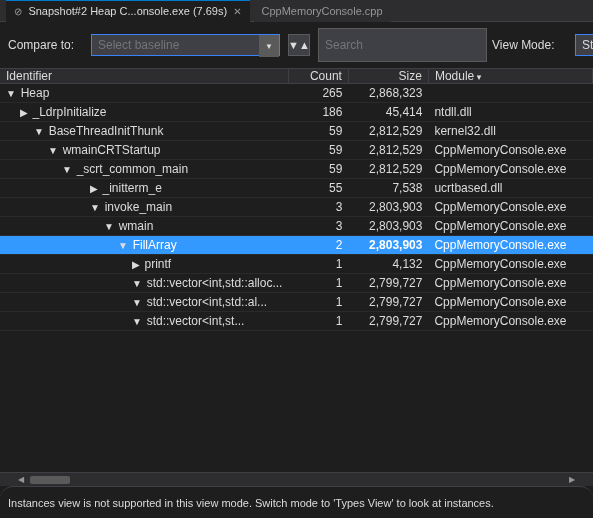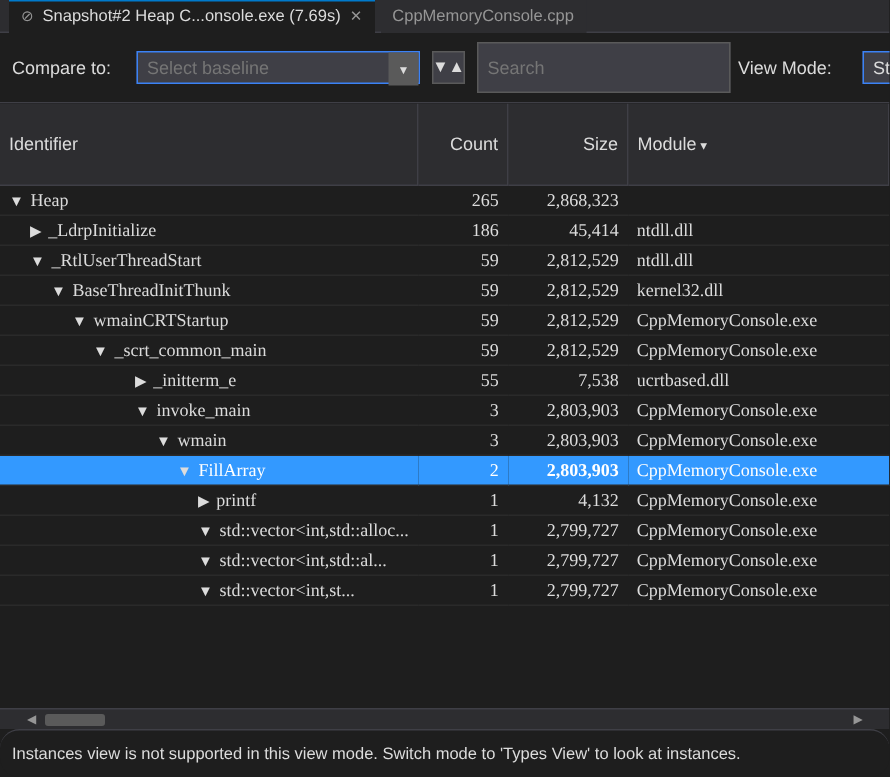--- a/index.html
+++ b/index.html
@@ -136,35 +136,34 @@
     }
     table {
       width: 100%;
       border-collapse: collapse;
     }
     thead tr {
       background: #2d2d30;
       border-bottom: 1px solid #3f3f46;
     }
     thead th {
-      padding: 20px 6px;
+      padding: 0 6px;
       text-align: left;
       font-weight: normal;
       color: #dcdcdc;
       border-right: 1px solid #3f3f46;
       white-space: nowrap;
       font-size: 12px;
     }
     thead th.sort-arrow::after {
       content: ' ▾';
       font-size: 9px;
     }
     tbody tr {
       border-bottom: 1px solid #2a2a2a;
-      font-family: Liberation Serif, serif;
     }
     tbody tr.selected {
       background: #3399ff;
       color: #fff;
     }
     tbody td {
       padding: 2px 6px;
       font-size: 12px;
       white-space: nowrap;
       color: #dcdcdc;
@@ -283,26 +282,20 @@
             <td class="col-size">2,868,323</td>
             <td></td>
           </tr>
           <tr>
             <td><span class="tree-indent" style="margin-left: 14px; display: inline-block;"></span><span class="tree-icon">▶ </span><span>_LdrpInitialize</span></td>
             <td class="col-count">186</td>
             <td class="col-size">45,414</td>
             <td>ntdll.dll</td>
           </tr>
           <tr>
-            <td><span class="tree-indent" style="margin-left: 14px; display: inline-block;"></span><span class="tree-icon">▼ </span><span>_RtlUserThreadStart</span></td>
-            <td class="col-count">59</td>
-            <td class="col-size">2,812,529</td>
-            <td>ntdll.dll</td>
-          </tr>
-          <tr>
             <td><span class="tree-indent" style="margin-left: 28px; display: inline-block;"></span><span class="tree-icon">▼ </span><span>BaseThreadInitThunk</span></td>
             <td class="col-count">59</td>
             <td class="col-size">2,812,529</td>
             <td>kernel32.dll</td>
           </tr>
           <tr>
             <td><span class="tree-indent" style="margin-left: 42px; display: inline-block;"></span><span class="tree-icon">▼ </span><span>wmainCRTStartup</span></td>
             <td class="col-count">59</td>
             <td class="col-size">2,812,529</td>
             <td>CppMemoryConsole.exe</td>

